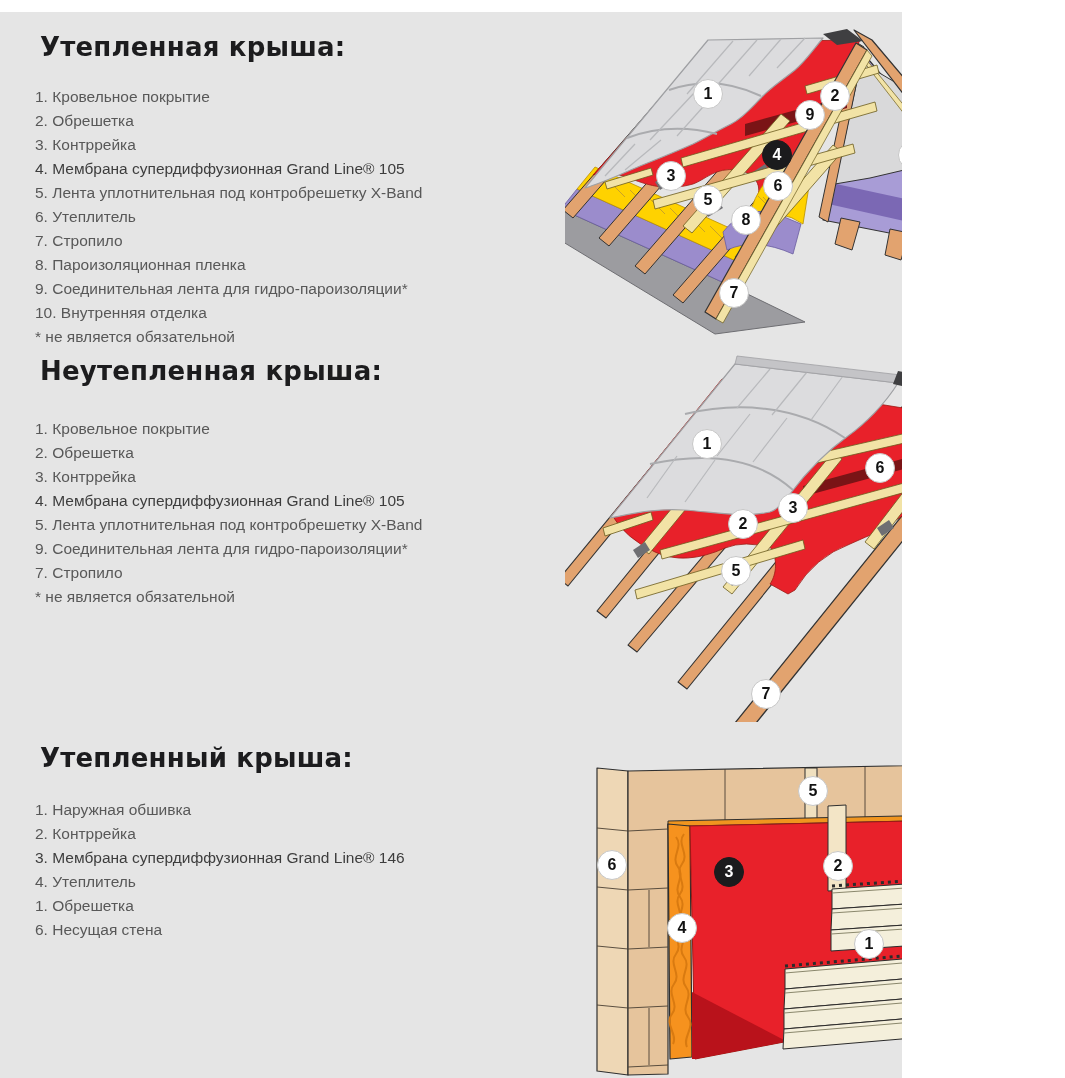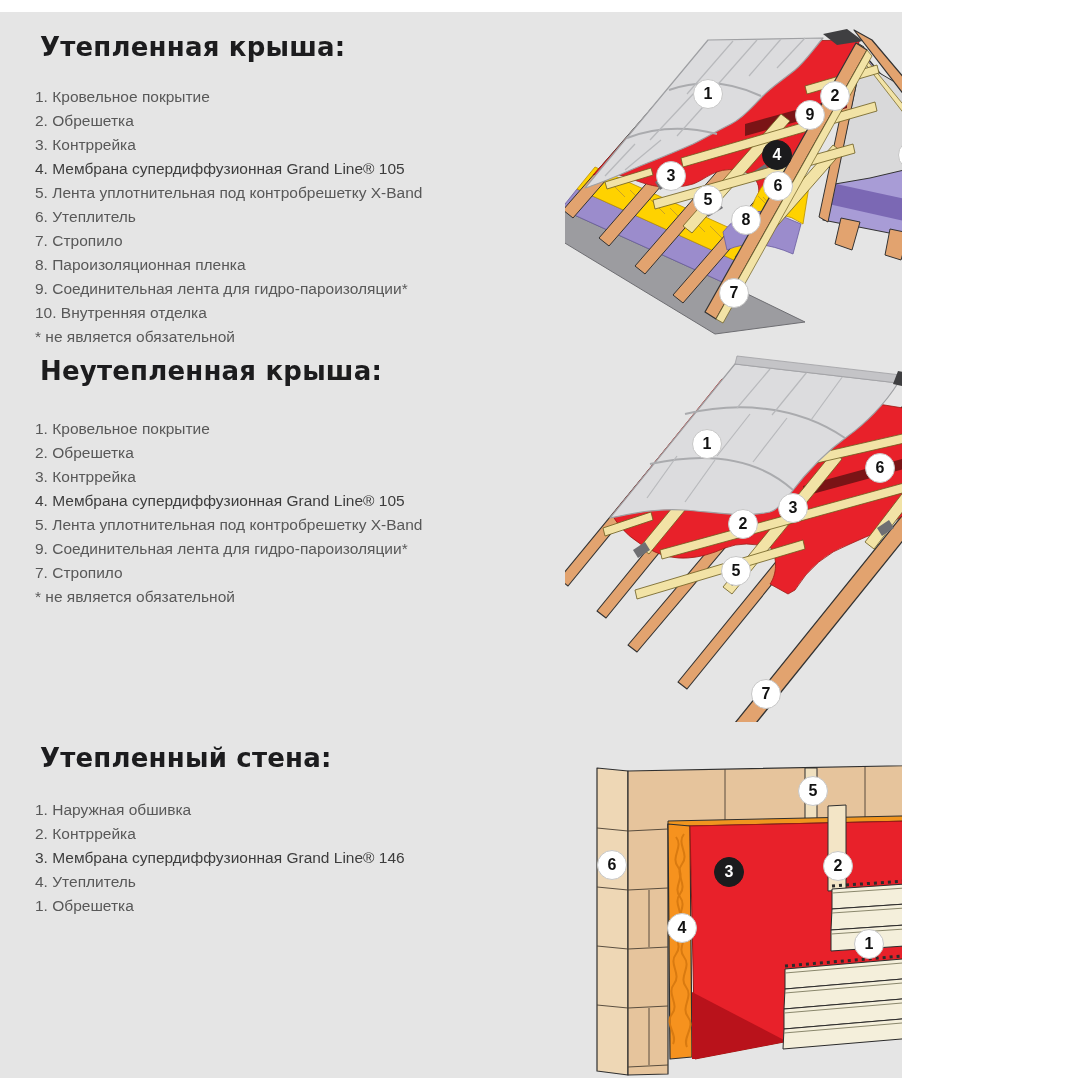--- a/index.html
+++ b/index.html
@@ -51,27 +51,28 @@
       <div class="li">1. Кровельное покрытие</div>
       <div class="li">2. Обрешетка</div>
       <div class="li">3. Контррейка</div>
       <div class="li b">4. Мембрана супердиффузионная Grand Line® 105</div>
       <div class="li">5. Лента уплотнительная под контробрешетку X-Band</div>
       <div class="li">9. Соединительная лента для гидро-пароизоляции*</div>
       <div class="li">7. Стропило</div>
       <div class="li">* не является обязательной</div>
     </div>
 
-  <h2 class="h" id="h3">Утепленный стена:</h2>
+  <h2 class="h" id="h3">Утепленный крыша:</h2>
   <div class="legend" id="l3">
       <div class="li">1. Наружная обшивка</div>
       <div class="li">2. Контррейка</div>
       <div class="li b">3. Мембрана супердиффузионная Grand Line® 146</div>
       <div class="li">4. Утеплитель</div>
       <div class="li">1. Обрешетка</div>
+      <div class="li">6. Несущая стена</div>
     </div>
 
   <div class="diagram" id="d1">
     <svg viewBox="0 0 500 330">
       <g stroke-linejoin="round">
 
         <g>
           <polygon points="299,42 258,208 472,250" fill="#a89cd6" stroke="#333" stroke-width="1.2"></polygon>
           <polygon points="262,170 466,214 468,238 259,191" fill="#7b68b4"></polygon>
           <path d="M296,50 L270,172 L305,166 L352,155 L358,118 L333,72 Z" fill="#d9d9da" stroke="#333" stroke-width="1"></path>

